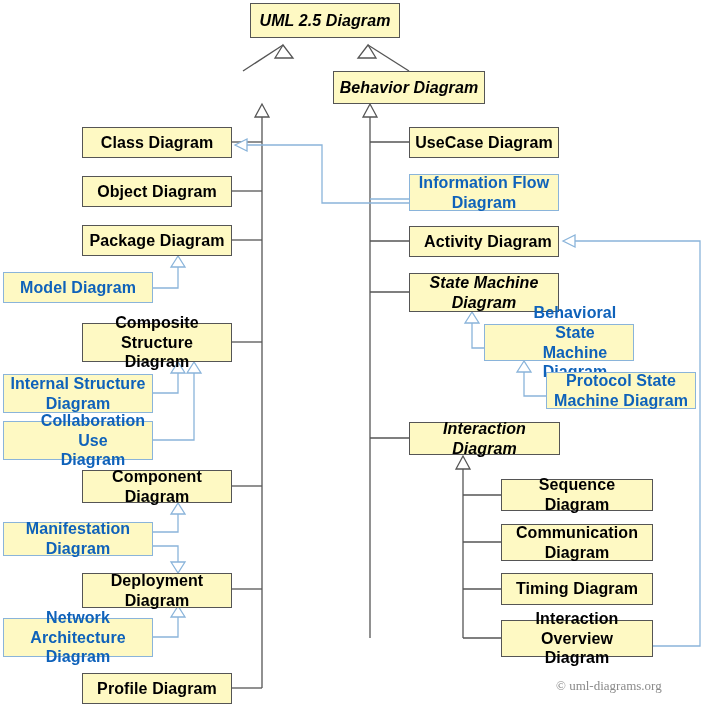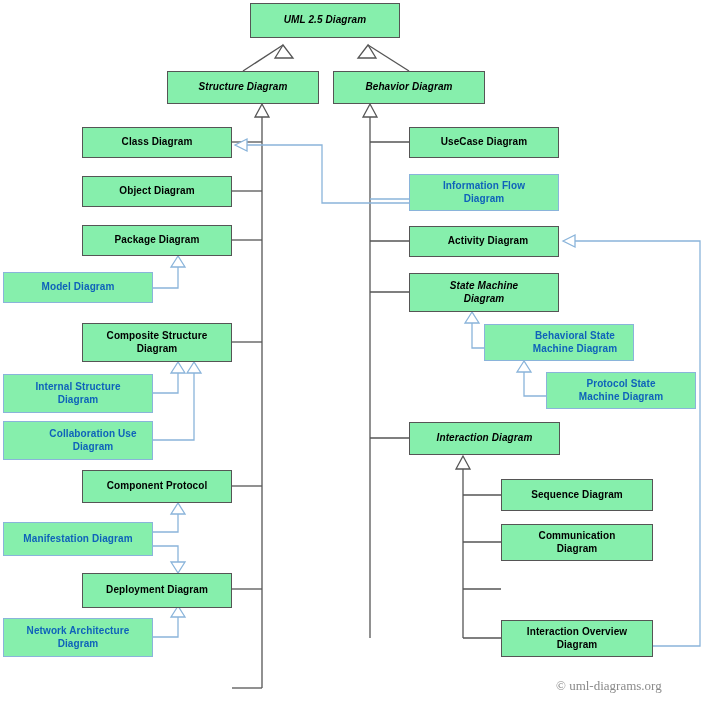--- a/index.html
+++ b/index.html
@@ -24,22 +24,22 @@
     height: 711px;
     pointer-events: none;
   }
   .node {
     position: absolute;
     box-sizing: border-box;
     display: flex;
     align-items: center;
     justify-content: center;
     text-align: center;
-    background: #86efac;
-    font-size: 10px;
+    background: #fef9c3;
+    font-size: 16px;
     font-weight: bold;
     line-height: 1.22;
     letter-spacing: 0.1px;
     z-index: 5;
   }
   .node.black {
     border: 1px solid #555555;
     color: #000000;
   }
   .node.blue {
@@ -141,23 +141,20 @@
       <polygon points="235,145 247,139 247,151"></polygon>
       <polygon points="472,312 465,323 479,323"></polygon>
       <polygon points="524,361 517,372 531,372"></polygon>
       <polygon points="563,241 575,235 575,247"></polygon>
     </g>
   </svg>
 
   <div class="node black abstract" style="left:250px;top:3px;width:150px;height:35px;">
     <span class="lbl">UML 2.5 Diagram</span>
   </div>
-  <div class="node black abstract" style="left:167px;top:71px;width:152px;height:33px;">
-    <span class="lbl">Structure Diagram</span>
-  </div>
   <div class="node black abstract" style="left:333px;top:71px;width:152px;height:33px;">
     <span class="lbl">Behavior Diagram</span>
   </div>
 
   <div class="node black" style="left:82px;top:127px;width:150px;height:31px;">
     <span class="lbl">Class Diagram</span>
   </div>
   <div class="node black" style="left:82px;top:176px;width:150px;height:31px;">
     <span class="lbl">Object Diagram</span>
   </div>
@@ -173,31 +170,34 @@
   </div>
   <div class="node blue" style="left:3px;top:374px;width:150px;height:39px;">
     <span class="lbl">Internal Structure
 Diagram</span>
   </div>
   <div class="node blue" style="left:3px;top:421px;width:150px;height:39px;padding-left:30px;">
     <span class="lbl">Collaboration Use
 Diagram</span>
   </div>
   <div class="node black" style="left:82px;top:470px;width:150px;height:33px;">
-    <span class="lbl">Component Protocol</span>
+    <span class="lbl">Component Diagram</span>
   </div>
   <div class="node blue" style="left:3px;top:522px;width:150px;height:34px;">
     <span class="lbl">Manifestation Diagram</span>
   </div>
   <div class="node black" style="left:82px;top:573px;width:150px;height:35px;">
     <span class="lbl">Deployment Diagram</span>
   </div>
   <div class="node blue" style="left:3px;top:618px;width:150px;height:39px;">
     <span class="lbl">Network Architecture
 Diagram</span>
+  </div>
+  <div class="node black" style="left:82px;top:673px;width:150px;height:31px;">
+    <span class="lbl">Profile Diagram</span>
   </div>
 
   <div class="node black" style="left:409px;top:127px;width:150px;height:31px;">
     <span class="lbl">UseCase Diagram</span>
   </div>
   <div class="node blue" style="left:409px;top:174px;width:150px;height:37px;">
     <span class="lbl">Information Flow
 Diagram</span>
   </div>
   <div class="node black" style="left:409px;top:226px;width:150px;height:31px;padding-left:8px;">
@@ -218,19 +218,22 @@
   <div class="node black abstract" style="left:409px;top:422px;width:151px;height:33px;">
     <span class="lbl">Interaction Diagram</span>
   </div>
   <div class="node black" style="left:501px;top:479px;width:152px;height:32px;">
     <span class="lbl">Sequence Diagram</span>
   </div>
   <div class="node black" style="left:501px;top:524px;width:152px;height:37px;">
     <span class="lbl">Communication
 Diagram</span>
   </div>
+  <div class="node black" style="left:501px;top:573px;width:152px;height:32px;">
+    <span class="lbl">Timing Diagram</span>
+  </div>
   <div class="node black" style="left:501px;top:620px;width:152px;height:37px;">
     <span class="lbl">Interaction Overview
 Diagram</span>
   </div>
 
   <div id="copyright">© uml-diagrams.org</div>
 </div>
 
 </body></html>

